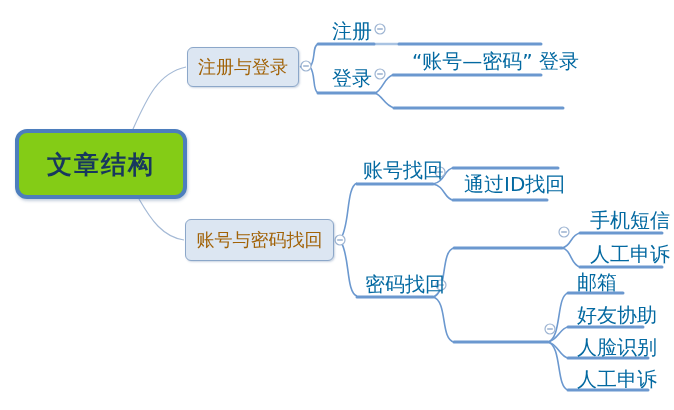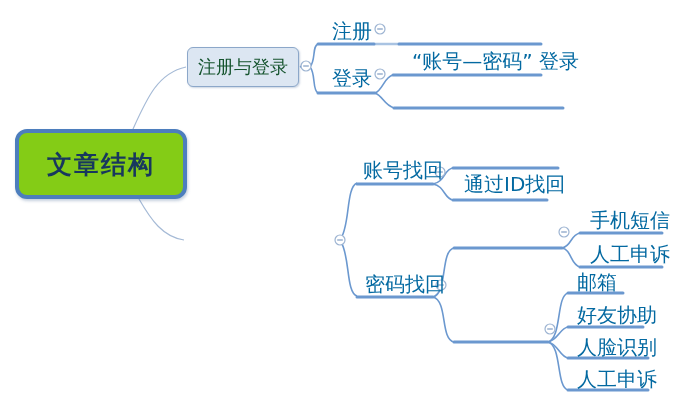--- a/index.html
+++ b/index.html
@@ -26,21 +26,21 @@
     cursor:default;
   }
   .topic-box{
     position:absolute;
     background:#dce6f2;
     border:1.5px solid #8ca7c9;
     border-radius:6px;
     box-shadow:1px 1px 2px rgba(100,130,170,0.35);
     display:flex;align-items:center;justify-content:center;
     font-size:18px;
-    color:#14532d;
+    color:#a16207;
     white-space:nowrap;
   }
   .root-box{
     position:absolute;
     left:15px;top:129px;width:164px;height:62px;
     background:#84cc16;
     border:4px solid #4d7ebd;
     border-radius:12px;
     box-shadow:1px 2px 3px rgba(90,120,160,0.35);
     display:flex;align-items:center;justify-content:center;
@@ -141,20 +141,21 @@
       <g>
         <circle cx="550" cy="329" r="5" fill="#ffffff" stroke="#9db4d2" stroke-width="1.2"></circle>
         <path d="M547.2 329 H552.8" stroke="#8aa5c8" stroke-width="1.3"></path>
       </g>
     </g>
   </svg>
 
   <div class="root-box">文章结构</div>
 
   <div class="topic-box box-reg">注册与登录</div>
+  <div class="topic-box box-recover">账号与密码找回</div>
 
   <div class="label" style="left:332px;top:23px;">注册</div>
   <div class="label" style="left:332px;top:70px;">登录</div>
   <div class="label" style="left:412px;top:53px;">“账号—密码” 登录</div>
 
   <div class="label" style="left:363px;top:162px;">账号找回</div>
   <div class="label" style="left:464px;top:176px;">通过ID找回</div>
 
   <div class="label" style="left:365px;top:276px;">密码找回</div>
 

